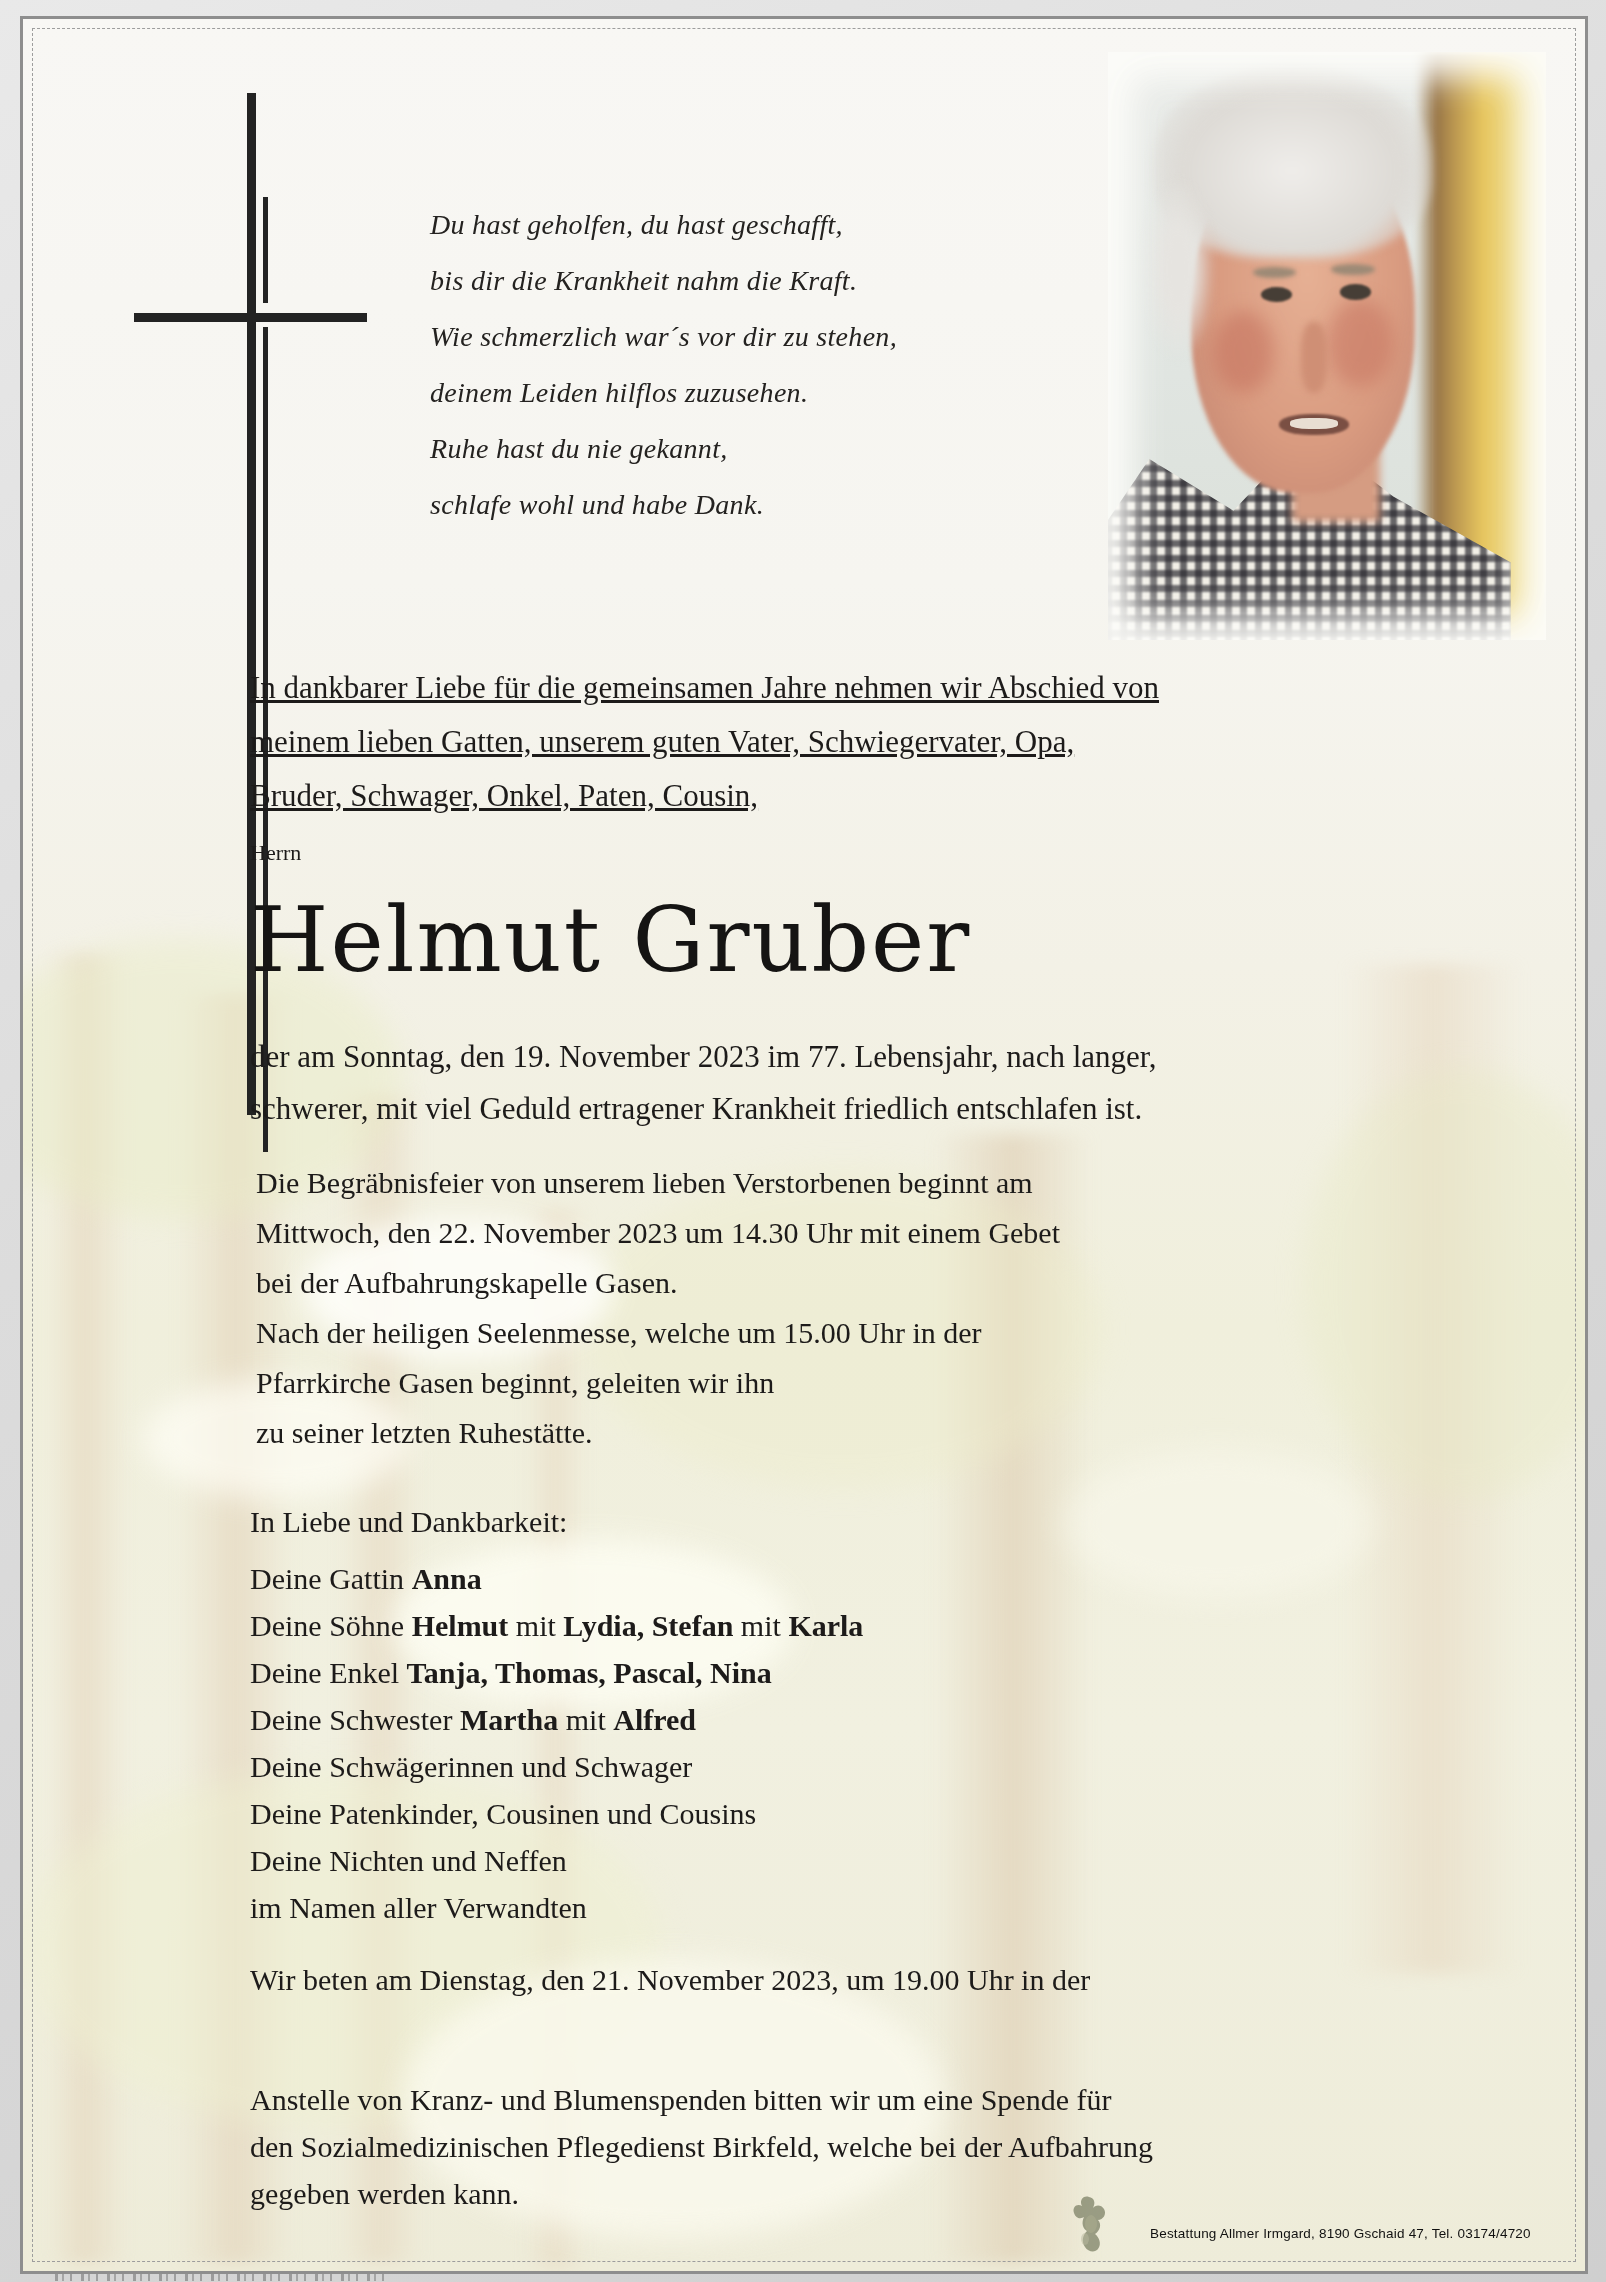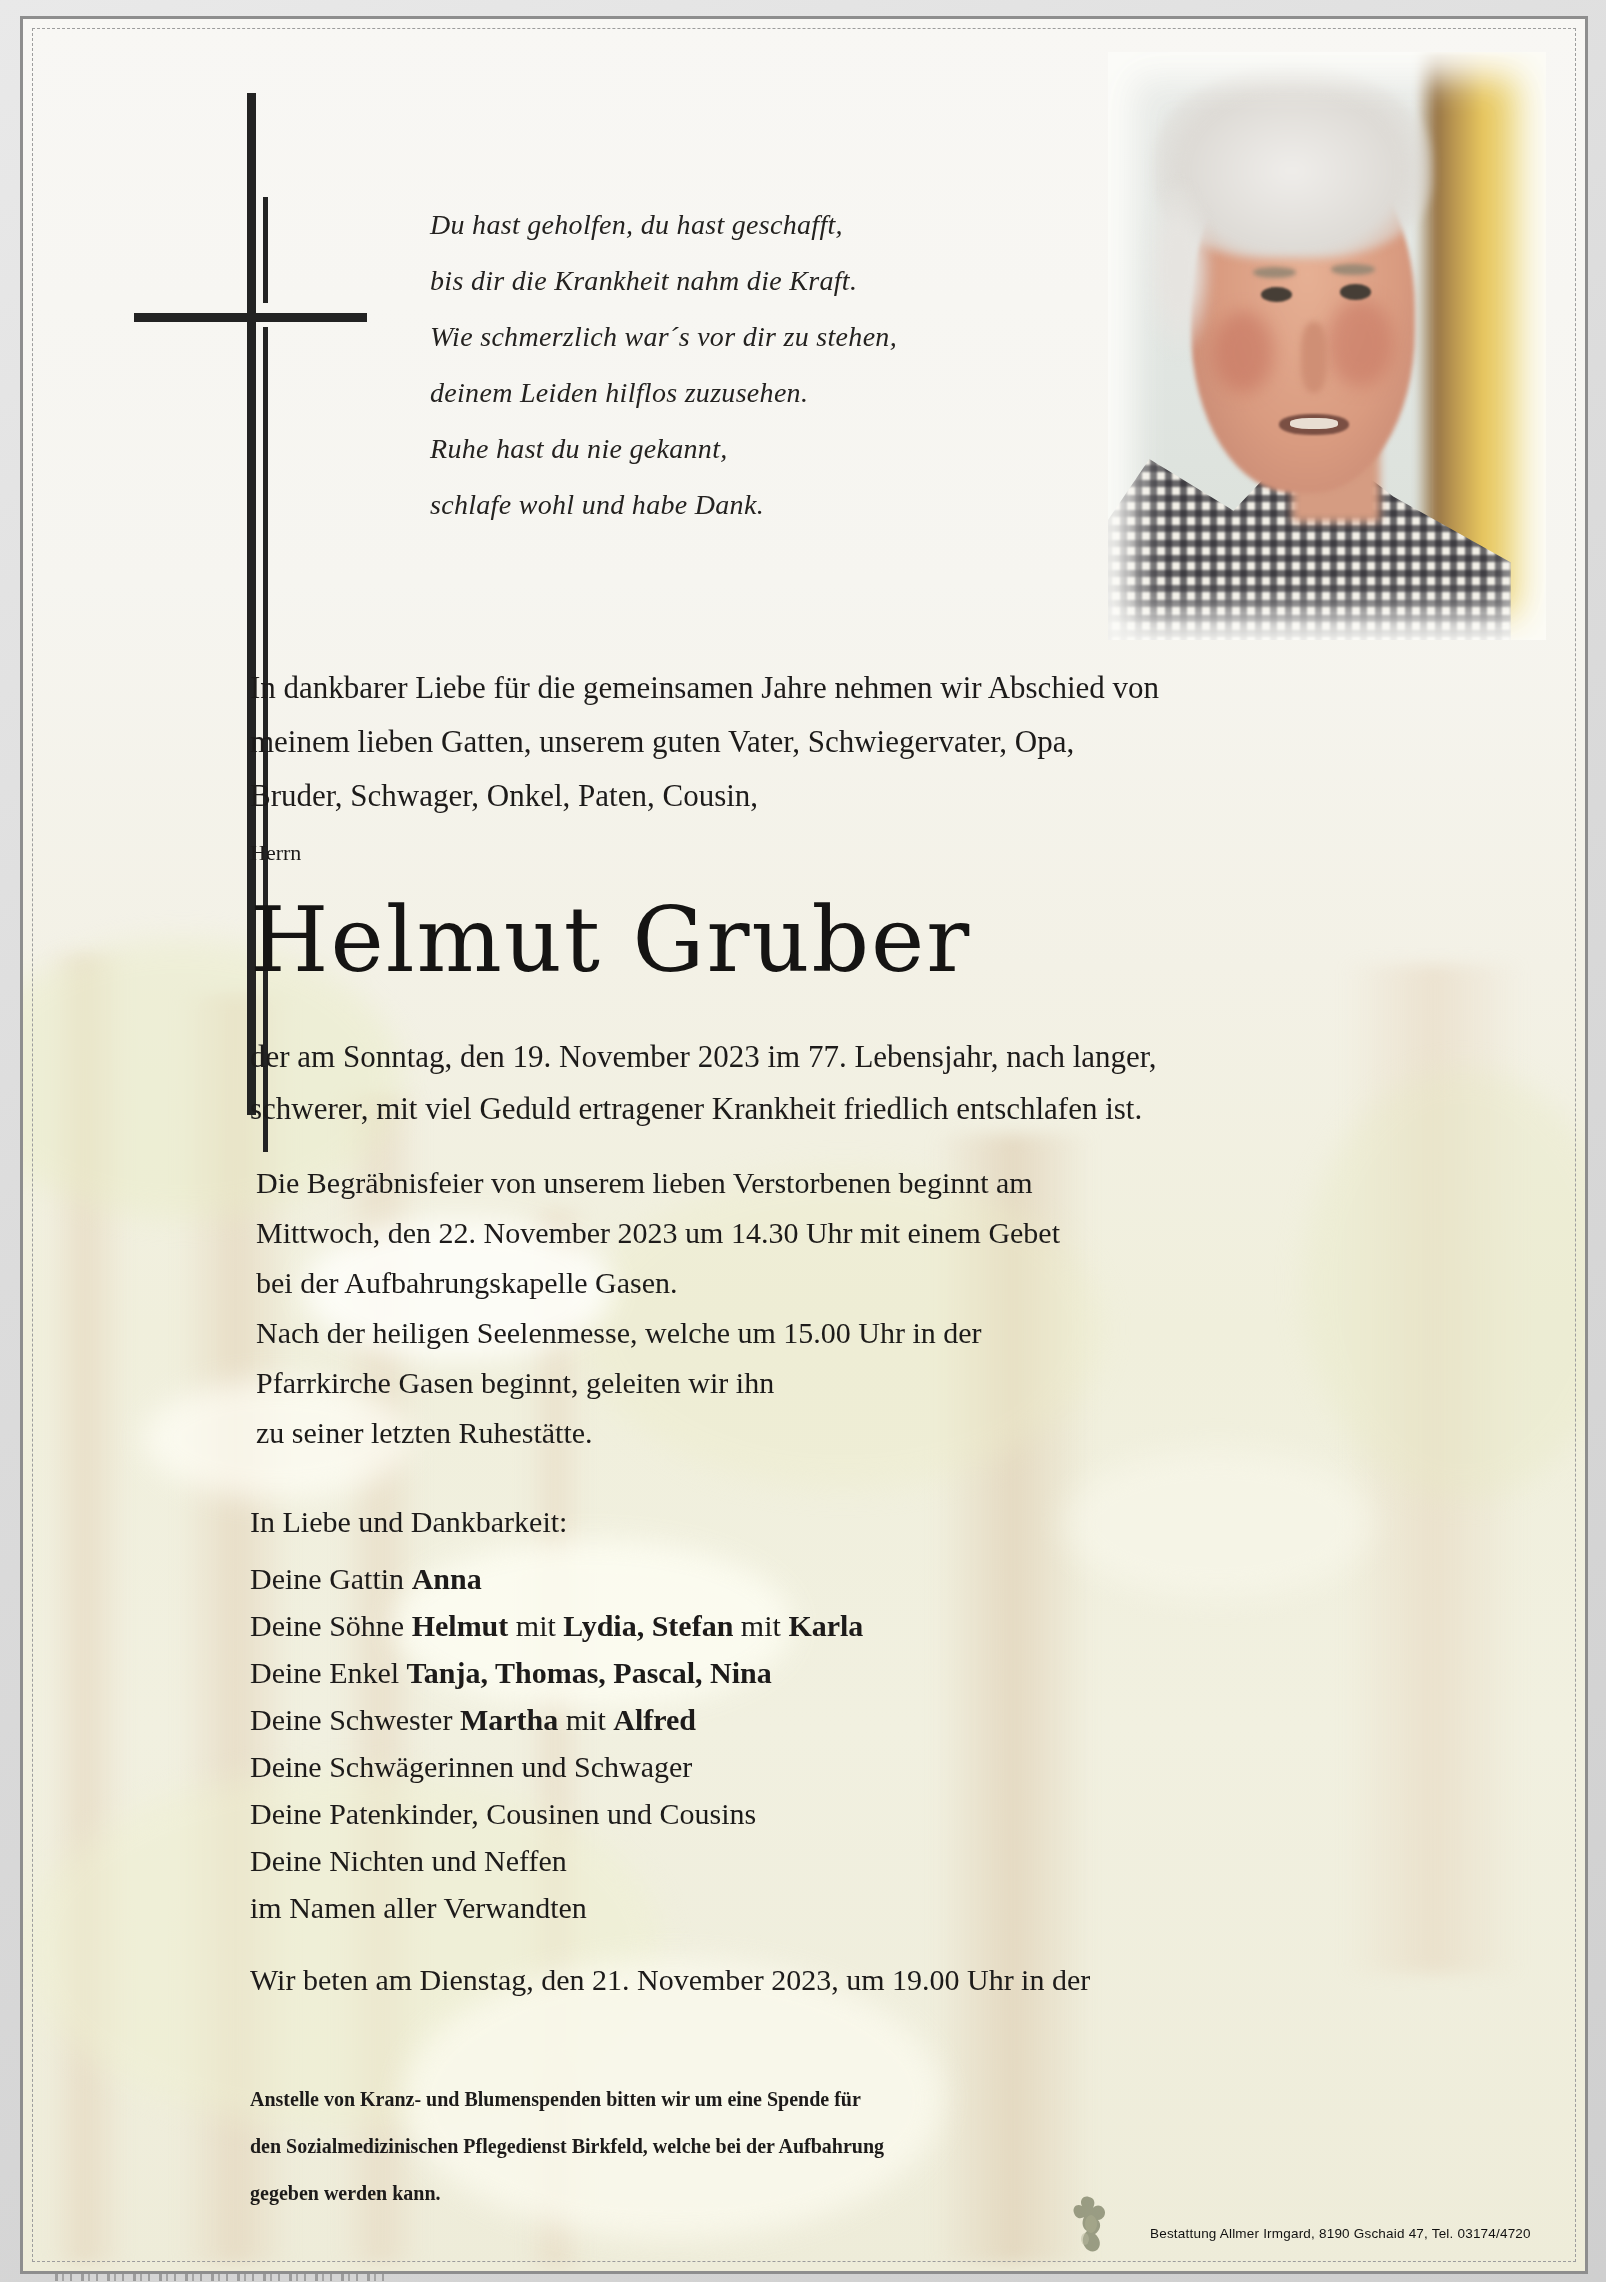--- a/index.html
+++ b/index.html
@@ -66,30 +66,30 @@
   .ph-brow-r{left:51%;top:36%;width:10%;height:2%;border-radius:50%;background:#9d8a76;filter:blur(2px);}
   .ph-eye-l{left:35%;top:40%;width:7%;height:2.6%;border-radius:50%;background:#463e36;filter:blur(1px);}
   .ph-eye-r{left:53%;top:39.5%;width:7%;height:2.6%;border-radius:50%;background:#463e36;filter:blur(1px);}
   .ph-nose{left:44%;top:46%;width:6%;height:12%;border-radius:40%;background:#cf8f75;filter:blur(3px);}
   .ph-mouth{left:39%;top:61.5%;width:16%;height:3.6%;border-radius:46%;background:#7a4f43;filter:blur(1px);}
   .ph-teeth{left:41.5%;top:62.3%;width:11%;height:1.8%;border-radius:40%;background:#e8ded2;filter:blur(.5px);}
   .ph-vignette{inset:0;box-shadow:inset 0 0 34px 26px rgba(252,252,249,.96);}
   
   .txt{position:absolute;text-align:left;z-index:6;color:#1d1b1a;}
   .poem{left:430px;top:197px;width:650px;font-style:italic;font-size:28px;line-height:56px;letter-spacing:.3px;color:#242220;}
-  .intro{left:250px;top:661px;width:1300px;font-size:31px;line-height:54px;}
+  .intro{left:250px;top:661px;width:1300px;font-size:31px;line-height:54px;text-decoration:underline;}
   .salutation{left:250px;top:826px;width:1300px;font-size:22px;line-height:54px;}
   .name{left:250px;top:880px;width:1300px;font-family:"DejaVu Serif",serif;font-size:90px;line-height:120px;letter-spacing:2px;color:#151413;}
   .obituary{left:250px;top:1031px;width:1300px;font-size:31px;line-height:52px;}
   .funeral{left:256px;top:1158px;width:1300px;font-size:30px;line-height:50px;}
   .gratitude-heading{left:250px;top:1497px;width:1300px;font-size:30px;line-height:50px;}
   .family{left:250px;top:1555px;width:1300px;font-size:30px;line-height:47px;}
   .family .bold{font-weight:bold;}
   .prayer{left:250px;top:1955px;width:1300px;font-size:30px;line-height:50px;}
-  .donation{left:250px;top:2076px;width:1300px;font-size:20px;line-height:47px;font-weight:bold;}
+  .donation{left:250px;top:2076px;width:1300px;font-size:30px;line-height:47px;}
   
   .footer-logo{position:absolute;left:1070px;top:2194px;z-index:6;}
   .footer-text{position:absolute;left:1150px;top:2226px;z-index:6;
     font-family:"Liberation Sans",sans-serif;font-size:13.5px;letter-spacing:.2px;color:#111;text-align:right;}
   
   .cutoff{position:absolute;left:55px;top:2274px;width:330px;height:7px;opacity:.65;filter:blur(.4px);z-index:7;
     background:repeating-linear-gradient(90deg,rgba(110,110,110,.85) 0 3px,rgba(110,110,110,0) 3px 7px,rgba(110,110,110,.7) 7px 9px,rgba(110,110,110,0) 9px 15px,rgba(110,110,110,.8) 15px 17px,rgba(110,110,110,0) 17px 26px);}
 </style>
 </head>
 <body>

